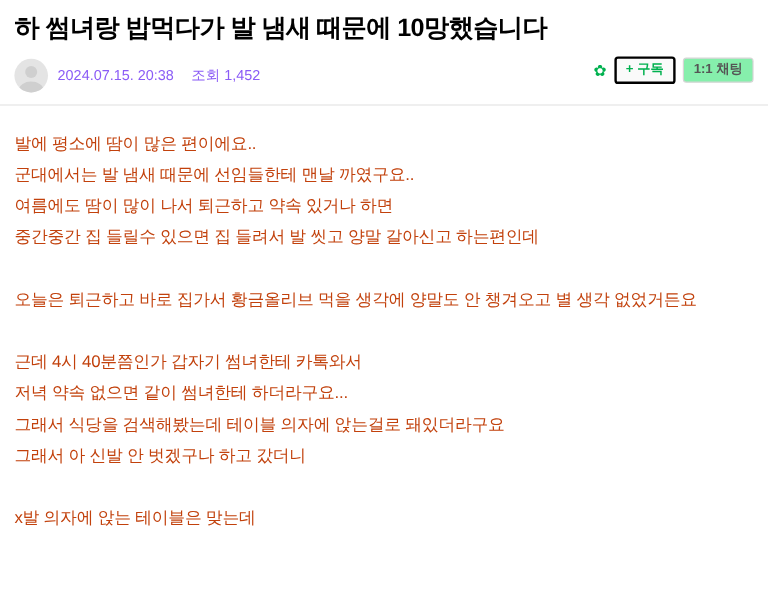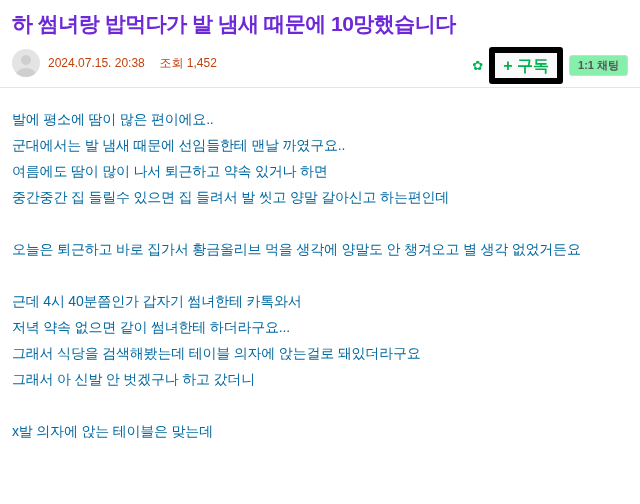--- a/index.html
+++ b/index.html
@@ -24,21 +24,21 @@
 
   
   .title-wrap {
     padding: 10px 12px 8px 12px;
   }
   .post-title {
     font-size: 21px;
     font-weight: 700;
     letter-spacing: -0.5px;
     line-height: 1.3;
-    color: #6d28d9;
+    color: #000000;
     white-space: nowrap;
   }
 
   
   .meta-row {
     position: relative;
     display: flex;
     align-items: center;
     padding: 4px 12px 10px 12px;
     min-height: 42px;
@@ -69,21 +69,21 @@
     bottom: -4px;
     left: 4px;
     width: 20px;
     height: 13px;
     border-radius: 50% 50% 0 0;
     background: #cfcfcf;
   }
   .meta-text {
     margin-left: 8px;
     font-size: 12px;
-    color: #c2410c;
+    color: #8b5cf6;
     white-space: nowrap;
   }
   .meta-text .sep {
     display: inline-block;
     width: 8px;
   }
 
   
   .channel-cluster {
     position: absolute;
@@ -92,25 +92,25 @@
     display: flex;
     align-items: center;
     gap: 6px;
   }
   .leaf-icon {
     color: #00b14f;
     font-size: 13px;
     line-height: 1;
   }
   .subscribe-btn {
-    border: 6px solid #000000;
+    border: 2px solid #000000;
     border-radius: 3px;
     background: #fafafa;
     color: #00b14f;
-    font-size: 16px;
+    font-size: 11px;
     font-weight: 700;
     padding: 3px 8px;
     line-height: 1.2;
     white-space: nowrap;
     cursor: pointer;
   }
   .chat-btn {
     border: 1px solid #d5d5d5;
     border-radius: 3px;
     background: #86efac;
@@ -129,21 +129,21 @@
     margin: 0 0 0 0;
   }
 
   
   .body-wrap {
     padding: 18px 12px 0 12px;
   }
   .para {
     font-size: 14px;
     line-height: 26px;
-    color: #0369a1;
+    color: #c2410c;
     letter-spacing: -0.2px;
     white-space: nowrap;
   }
   .blank {
     height: 26px;
   }
 </style>
 </head>
 <body>
 

